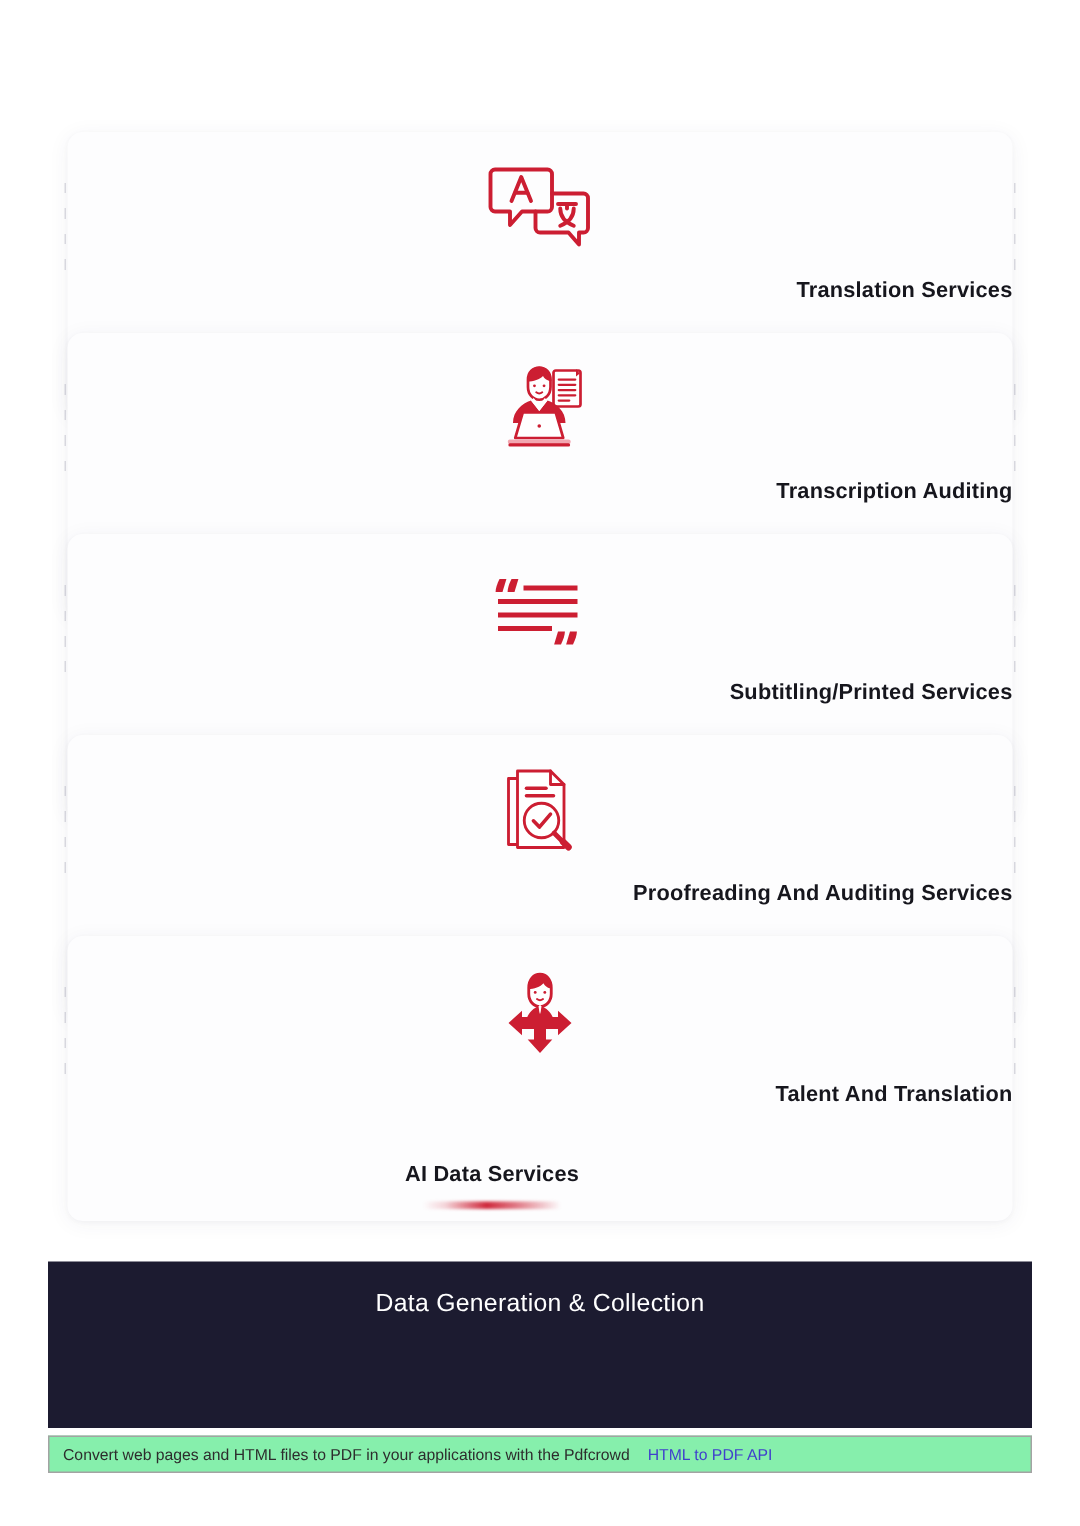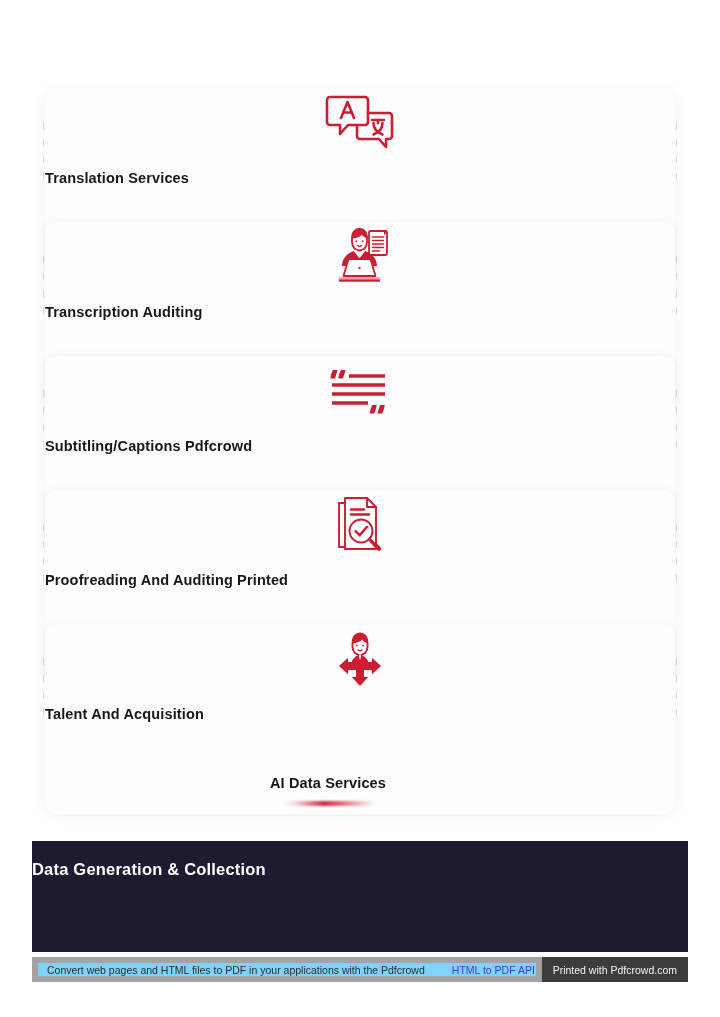--- a/index.html
+++ b/index.html
@@ -53,23 +53,23 @@
       rgba(255,255,255,0) 7px,
       rgba(255,255,255,0) 17px
     );
   }
   .card::before { left: -2px; }
   .card::after  { right: -2px; }
 
   .card-inner {
     position: absolute;
     left: 0;
-    top: 0;
+    top: 16px;
     width: 100%;
-    text-align: left;
+    text-align: right;
   }
 
   .icon-wrap {
     height: 72px;
     display: flex;
     align-items: center;
     justify-content: center;
   }
 
   .card-title {
@@ -115,48 +115,47 @@
     top: 841px;
     width: 656px;
     height: 111px;
     background: #1c1b30;
   }
   .banner-title {
     position: absolute;
     left: 0;
     top: 19px;
     width: 100%;
-    text-align: left;
+    text-align: center;
     color: #ffffff;
     font-size: 16.5px;
-    font-weight: bold;
+    font-weight: normal;
     letter-spacing: 0.2px;
   }
 
   
   .footer {
     position: absolute;
     left: 32px;
     top: 957px;
     width: 656px;
     height: 25px;
     display: flex;
     font-size: 10.5px;
   }
   .footer-left {
     flex: 1 1 auto;
-    background: #7dd3fc;
-    border: 6px solid #a3a3a3;
+    background: #86efac;
+    border: 1px solid #a3a3a3;
     display: flex;
     align-items: center;
     padding-left: 9px;
     color: #2d2d2d;
     white-space: nowrap;
     overflow: hidden;
-    gap: 15px;
   }
   .footer-link {
     color: #4040cc;
     margin-left: 12px;
     text-decoration: none;
   }
   .footer-right {
     flex: 0 0 auto;
     background: #3c3c3c;
     color: #f2f2f2;
@@ -248,21 +247,21 @@
               <path d="M53 46.6 c1.6 -3.2 2.6 -6.2 2.6 -8.6 h-4.6 l-2.6 8.6 z"></path>
             </g>
             <g stroke="#cc1e32" stroke-width="3.4" stroke-linecap="butt">
               <path d="M20 9 h36"></path>
               <path d="M3 18 h53"></path>
               <path d="M3 27 h53"></path>
               <path d="M3 36 h36"></path>
             </g>
           </svg>
         </div>
-        <div class="card-title">Subtitling/Captions Pdfcrowd</div>
+        <div class="card-title">Subtitling/Printed Services</div>
       </div>
     </div>
 
     <div class="card" style="top:490px">
       <div class="card-inner">
         <div class="icon-wrap">
           <svg width="56" height="62" viewBox="0 0 56 62">
             <g fill="none" stroke="#cc1e32" stroke-width="1.9" stroke-linejoin="round" stroke-linecap="round">
 
               <path d="M7 8 h21 l8 8 v36 h-29 z"></path>
@@ -274,21 +273,21 @@
               <path d="M19 19.5 h18" stroke-width="2.4"></path>
 
               <circle cx="29" cy="36" r="11.5" fill="#ffffff"></circle>
               <path d="M23.6 36.2 l4 4.2 l7.4 -8.6" stroke-width="2.4"></path>
 
               <path d="M37.4 44.3 l7.2 7.2" stroke-width="3.2"></path>
               <path d="M43.4 50.2 l3.6 3.6" stroke-width="4.4"></path>
             </g>
           </svg>
         </div>
-        <div class="card-title">Proofreading And Auditing Printed</div>
+        <div class="card-title">Proofreading And Auditing Services</div>
       </div>
     </div>
 
     <div class="card" style="top:624px">
       <div class="card-inner">
         <div class="icon-wrap">
           <svg width="60" height="58" viewBox="0 0 60 58">
             <g>
 
               <path d="M22.5 11.5 c0 -5.5 3.3 -9 7.5 -9 c4.2 0 7.5 3.5 7.5 9 v4 c0 5 -3.3 8.5 -7.5 8.5 c-4.2 0 -7.5 -3.5 -7.5 -8.5 z" fill="#fff" stroke="#cc1e32" stroke-width="1.9"></path>
@@ -301,36 +300,35 @@
 
               <path d="M20 39 c0 -9 4.5 -13.5 9 -15.2 l1 5.2 l1 -5.2 c4.5 1.7 9 6.2 9 15.2 z" fill="#cc1e32"></path>
               <path d="M29 23.8 l1 5.2 l1 -5.2 l-1 -0.9 z" fill="#fff"></path>
 
               <path d="M30 31 l12 0 l0 -4.2 l9 8.2 l-9 8.2 l0 -4.2 l-12 0 z" fill="#cc1e32"></path>
               <path d="M30 31 l-12 0 l0 -4.2 l-9 8.2 l9 8.2 l0 -4.2 l12 0 z" fill="#cc1e32"></path>
               <path d="M26 34 l8 0 l0 12 l4.2 0 l-8.2 9 l-8.2 -9 l4.2 0 z" fill="#cc1e32"></path>
             </g>
           </svg>
         </div>
-        <div class="card-title">Talent And Acquisition</div>
+        <div class="card-title">Talent And Translation</div>
       </div>
     </div>
 
   </div>
 
   <div class="ai-block">
     <div class="ai-title">AI Data Services</div>
     <div class="ai-underline"></div>
   </div>
 
   <div class="banner">
     <div class="banner-title">Data Generation &amp; Collection</div>
   </div>
 
   <div class="footer">
     <div class="footer-left">
       <span>Convert web pages and HTML files to PDF in your applications with the Pdfcrowd</span>
       <a class="footer-link" href="#">HTML to PDF API</a>
     </div>
-    <div class="footer-right">Printed with Pdfcrowd.com</div>
   </div>
 
 </div>
 
 </body></html>

